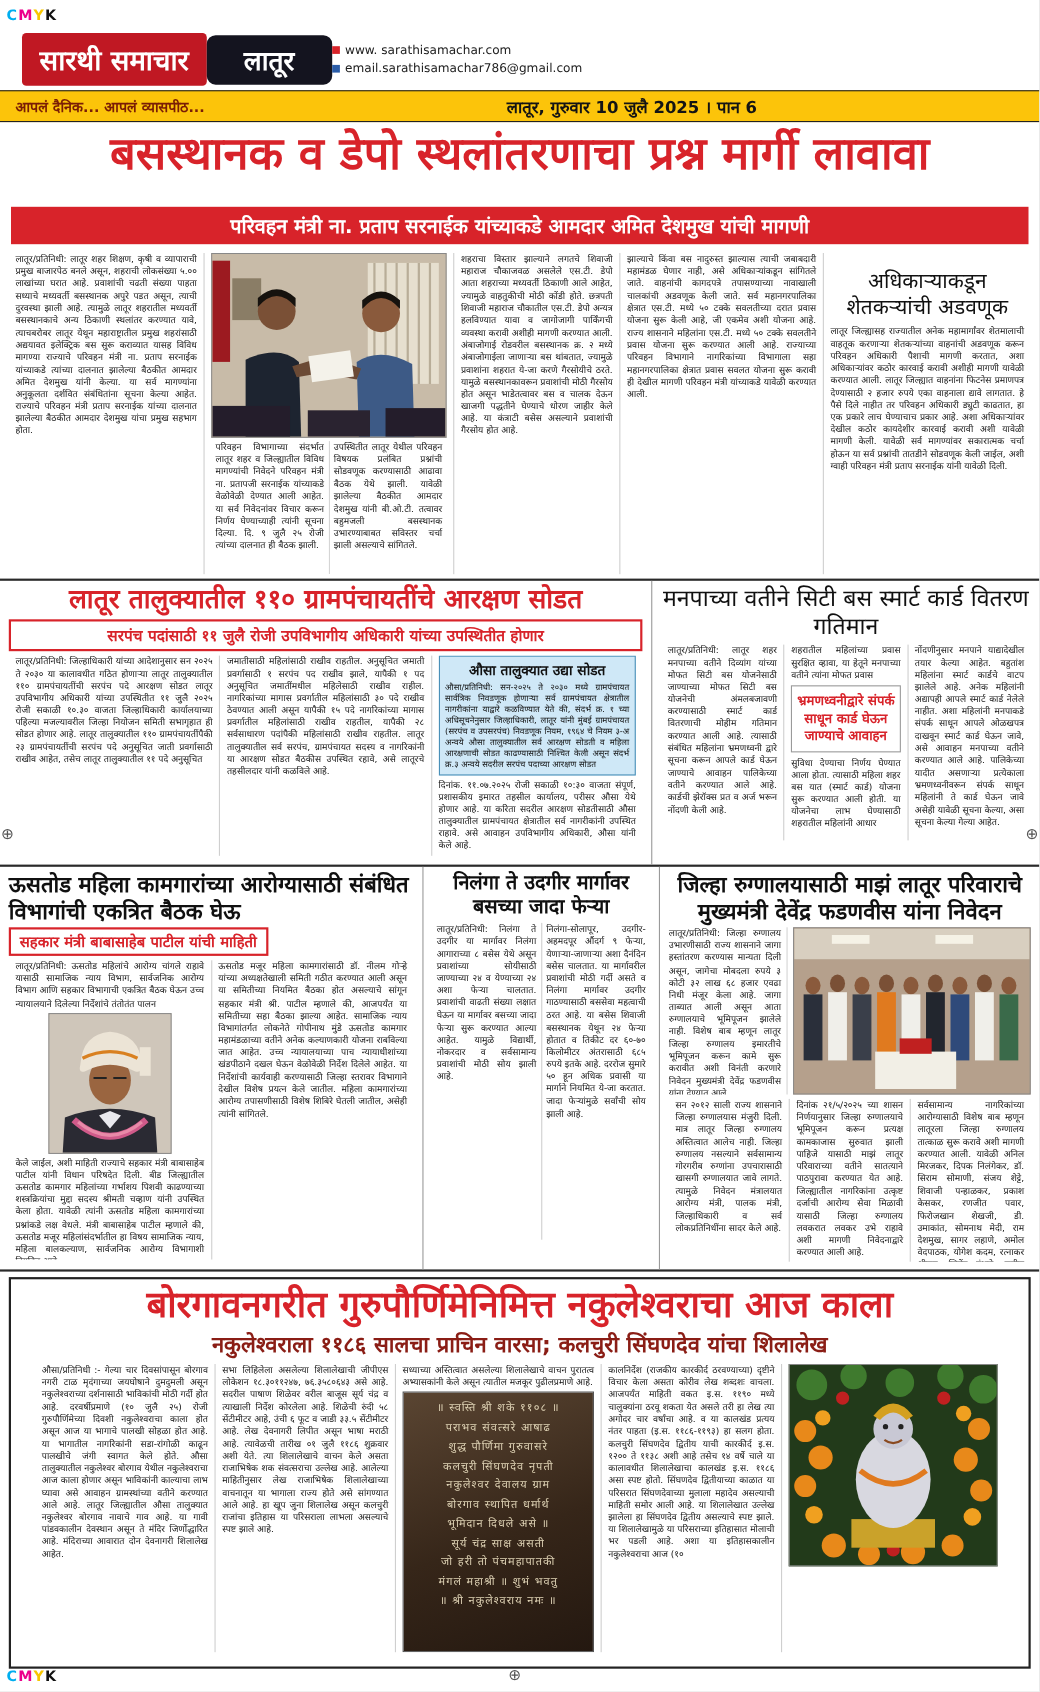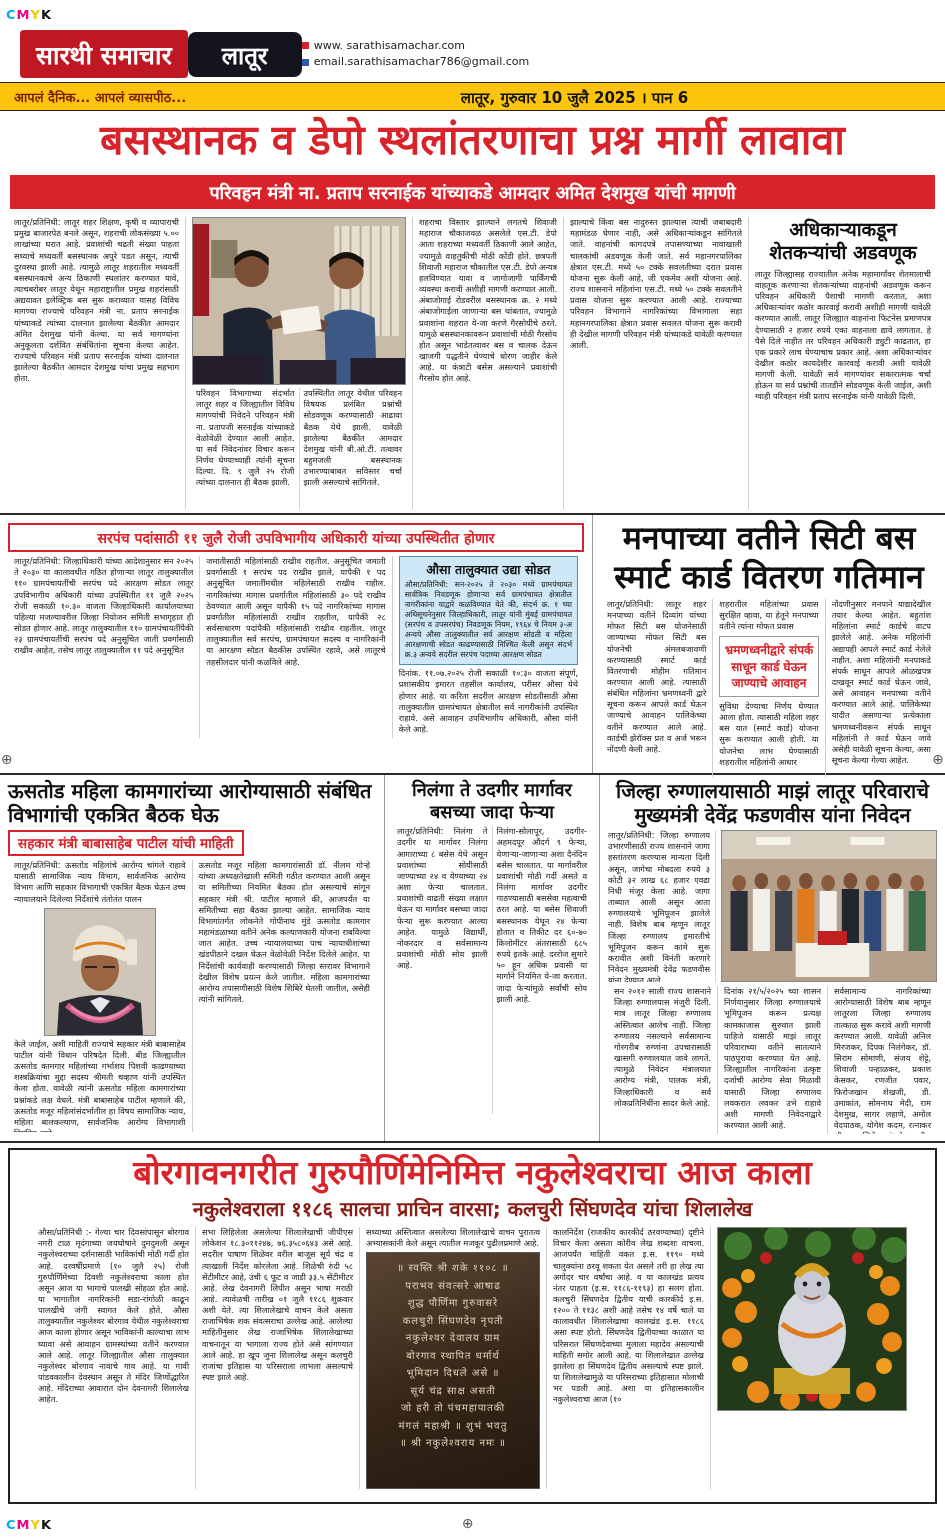--- a/index.html
+++ b/index.html
@@ -31,49 +31,49 @@
 
   .yellowbar { background:#fcc40a; border-top:1.5px solid #222; border-bottom:1.5px solid #222;
     height:27px; display:flex; align-items:center; }
   .tagline { color:#7a1d05; font-weight:bold; font-size:13px; padding-left:14px; width:310px; }
   .dateline { flex:1; text-align:center; font-weight:800; font-size:15px; color:#141414; padding-right:120px; }
 
   
   .main-headline { color:#d8232a; font-weight:800; font-size:41px; line-height:1.15;
     text-align:center; padding:6px 6px 4px; white-space:nowrap; }
   .lead-subbar { background:#d8232a; color:#fff; font-weight:800; font-size:18px;
-    text-align:center; margin:7px 10px 4px; padding:5px 0; }
+    text-align:center; margin:20px 10px 4px; padding:5px 0; }
   .lead-section { display:flex; gap:0; padding:4px 8px 4px; border-bottom:2px solid #2a2a2a; height:292px; }
   .col { border-right:1px solid #cfcfcf; padding:0 6px; overflow:hidden; }
   .col:last-child { border-right:none; }
   .body-text { font-size:8.2px; line-height:1.36; text-align:justify; color:#141414; }
   .lead-c1 { width:165px; }
   .lead-center { width:214px; display:flex; flex-direction:column;justify-content:space-between; }
   .lead-photo { height:166px; border:1px solid #888; background:#c8bba8; flex:none; }
   .lead-below { display:flex; flex:1; margin-top:3px; overflow:hidden; }
   .lead-below .sub { flex:1; padding:0 4px; border-right:1px solid #d5d5d5; overflow:hidden; }
   .lead-below .sub:last-child { border-right:none; }
   .lead-c3 { width:138px; }
   .lead-c4 { width:172px; }
   .lead-sidebar { flex:1; }
-  .sidebar-headline { font-size:19px; font-weight:700; text-align:center; line-height:1.2; margin:1px 0 5px; }
+  .sidebar-headline { font-size:19px; font-weight:400; text-align:center; line-height:1.2; margin:15px 0 5px; }
 
   
   .row2 { display:flex; border-bottom:2px solid #2a2a2a; height:258px; }
   .row2-left { width:576px; padding:4px 8px 2px; border-right:1px solid #9a9a9a; }
   .r2l-headline { color:#d8232a; font-size:24px; font-weight:800; text-align:center; line-height:1.1; }
   .r2l-subbar { border:2px solid #d8232a; color:#d8232a; font-weight:800; font-size:14px;
     text-align:center; padding:3px 0; margin:4px 0; }
   .r2l-cols { display:flex; height:182px; }
   .r2l-cols .col { flex:1; }
   .bluebox { background:#cfe8f7; border:1px solid #4a90b8; padding:4px 5px; margin-bottom:3px; }
   .bluebox-title { font-weight:800; font-size:12.5px; text-align:center; margin-bottom:2px; }
   .bluebox-body { font-size:7.6px; line-height:1.32; text-align:justify; }
   .row2-right { flex:1; padding:4px 8px 2px; }
-  .r2r-headline { font-size:32px; font-weight:700; text-align:center; line-height:1.2; }
+  .r2r-headline { font-size:21px; font-weight:400; text-align:center; line-height:1.2; }
   .r2r-cols { display:flex; height:178px; margin-top:3px; }
   .r2r-cols .col { flex:1; }
   .appeal-box { border:1px solid #9a9a9a; color:#d8232a; font-weight:800; font-size:12px;
     line-height:1.35; text-align:center; padding:5px 3px; margin:4px 0; }
 
   
   .row3 { display:flex; border-bottom:2px solid #2a2a2a; height:366px; }
   .row3-left { width:368px; padding:4px 8px 2px; border-right:1px solid #9a9a9a; }
   .r3l-headline { font-size:20px; font-weight:800; line-height:1.2; }
   .r3l-subbox { border:2px solid #d8232a; color:#d8232a; font-weight:800; font-size:13.5px;
@@ -186,20 +186,21 @@
     <div class="col lead-c4 body-text">झाल्याचे किंवा बस नादुरुस्त झाल्यास त्याची जबाबदारी महामंडळ घेणार नाही, असे अधिकाऱ्यांकडून सांगितले जाते. वाहनांची कागदपत्रे तपासण्याच्या नावाखाली चालकांची अडवणूक केली जाते. सर्व महानगरपालिका क्षेत्रात एस.टी. मध्ये ५० टक्के सवलतीच्या दरात प्रवास योजना सुरू केली आहे, जी एकमेव अशी योजना आहे. राज्य शासनाने महिलांना एस.टी. मध्ये ५० टक्के सवलतीने प्रवास योजना सुरू करण्यात आली आहे. राज्याच्या परिवहन विभागाने नागरिकांच्या विभागाला सहा महानगरपालिका क्षेत्रात प्रवास सवलत योजना सुरू करावी ही देखील मागणी परिवहन मंत्री यांच्याकडे यावेळी करण्यात आली.</div>
 
     <div class="col lead-sidebar">
       <div class="sidebar-headline">अधिकाऱ्याकडून शेतकऱ्यांची अडवणूक</div>
       <div class="body-text">लातूर जिल्ह्यासह राज्यातील अनेक महामार्गांवर शेतमालाची वाहतूक करणाऱ्या शेतकऱ्यांच्या वाहनांची अडवणूक करून परिवहन अधिकारी पैशाची मागणी करतात, अशा अधिकाऱ्यांवर कठोर कारवाई करावी अशीही मागणी यावेळी करण्यात आली. लातूर जिल्ह्यात वाहनांना फिटनेस प्रमाणपत्र देण्यासाठी २ हजार रुपये एका वाहनाला द्यावे लागतात. हे पैसे दिले नाहीत तर परिवहन अधिकारी ड्युटी काढतात, हा एक प्रकारे लाच घेण्याचाच प्रकार आहे. अशा अधिकाऱ्यांवर देखील कठोर कायदेशीर कारवाई करावी अशी यावेळी मागणी केली. यावेळी सर्व मागण्यांवर सकारात्मक चर्चा होऊन या सर्व प्रश्नांची तातडीने सोडवणूक केली जाईल, अशी ग्वाही परिवहन मंत्री प्रताप सरनाईक यांनी यावेळी दिली.</div>
     </div>
   </div>
 
   <div class="row2">
     <div class="row2-left">
+      <div class="r2l-headline">लातूर तालुक्यातील ११० ग्रामपंचायतींचे आरक्षण सोडत</div>
       <div class="r2l-subbar">सरपंच पदांसाठी ११ जुलै रोजी उपविभागीय अधिकारी यांच्या उपस्थितीत होणार</div>
       <div class="r2l-cols">
         <div class="col body-text">लातूर/प्रतिनिधी: जिल्हाधिकारी यांच्या आदेशानुसार सन २०२५ ते २०३० या कालावधीत गठित होणाऱ्या लातूर तालुक्यातील ११० ग्रामपंचायतींची सरपंच पदे आरक्षण सोडत लातूर उपविभागीय अधिकारी यांच्या उपस्थितीत ११ जुलै २०२५ रोजी सकाळी १०.३० वाजता जिल्हाधिकारी कार्यालयाच्या पहिल्या मजल्यावरील जिल्हा नियोजन समिती सभागृहात ही सोडत होणार आहे. लातूर तालुक्यातील ११० ग्रामपंचायतींपैकी २३ ग्रामपंचायतींची सरपंच पदे अनुसूचित जाती प्रवर्गासाठी राखीव आहेत, तसेच लातूर तालुक्यातील ११ पदे अनुसूचित</div>
         <div class="col body-text">जमातीसाठी महिलांसाठी राखीव राहतील. अनुसूचित जमाती प्रवर्गासाठी १ सरपंच पद राखीव झाले, यापैकी १ पद अनुसूचित जमातींमधील महिलेसाठी राखीव राहील. नागरिकांच्या मागास प्रवर्गातील महिलांसाठी ३० पदे राखीव ठेवण्यात आली असून यापैकी १५ पदे नागरिकांच्या मागास प्रवर्गातील महिलांसाठी राखीव राहतील, यापैकी २८ सर्वसाधारण पदांपैकी महिलांसाठी राखीव राहतील. लातूर तालुक्यातील सर्व सरपंच, ग्रामपंचायत सदस्य व नागरिकांनी या आरक्षण सोडत बैठकीस उपस्थित रहावे, असे लातूरचे तहसीलदार यांनी कळविले आहे.</div>
         <div class="col">
           <div class="bluebox">
             <div class="bluebox-title">औसा तालुक्यात उद्या सोडत</div>
             <div class="bluebox-body">औसा/प्रतिनिधी: सन-२०२५ ते २०३० मध्ये ग्रामपंचायत सार्वत्रिक निवडणूक होणाऱ्या सर्व ग्रामपंचायत क्षेत्रातील नागरीकांना याद्वारे कळविण्यात येते की, संदर्भ क्र. १ च्या अधिसूचनेनुसार जिल्हाधिकारी, लातूर यांनी मुंबई ग्रामपंचायत (सरपंच व उपसरपंच) निवडणूक नियम, १९६४ चे नियम ३-अ अन्वये औसा तालुक्यातील सर्व आरक्षण सोडती व महिला आरक्षणाची सोडत काढण्यासाठी निश्चित केली असून संदर्भ क्र.३ अन्वये सदरील सरपंच पदाच्या आरक्षण सोडत</div>
           </div>
           <div class="body-text">दिनांक. ११.०७.२०२५ रोजी सकाळी १०:३० वाजता संपूर्ण, प्रशासकीय इमारत तहसील कार्यालय, परीसर औसा येथे होणार आहे. या करिता सदरील आरक्षण सोडतीसाठी औसा तालुक्यातील ग्रामपंचायत क्षेत्रातील सर्व नागरीकांनी उपस्थित राहावे. असे आवाहन उपविभागीय अधिकारी, औसा यांनी केले आहे.</div>

